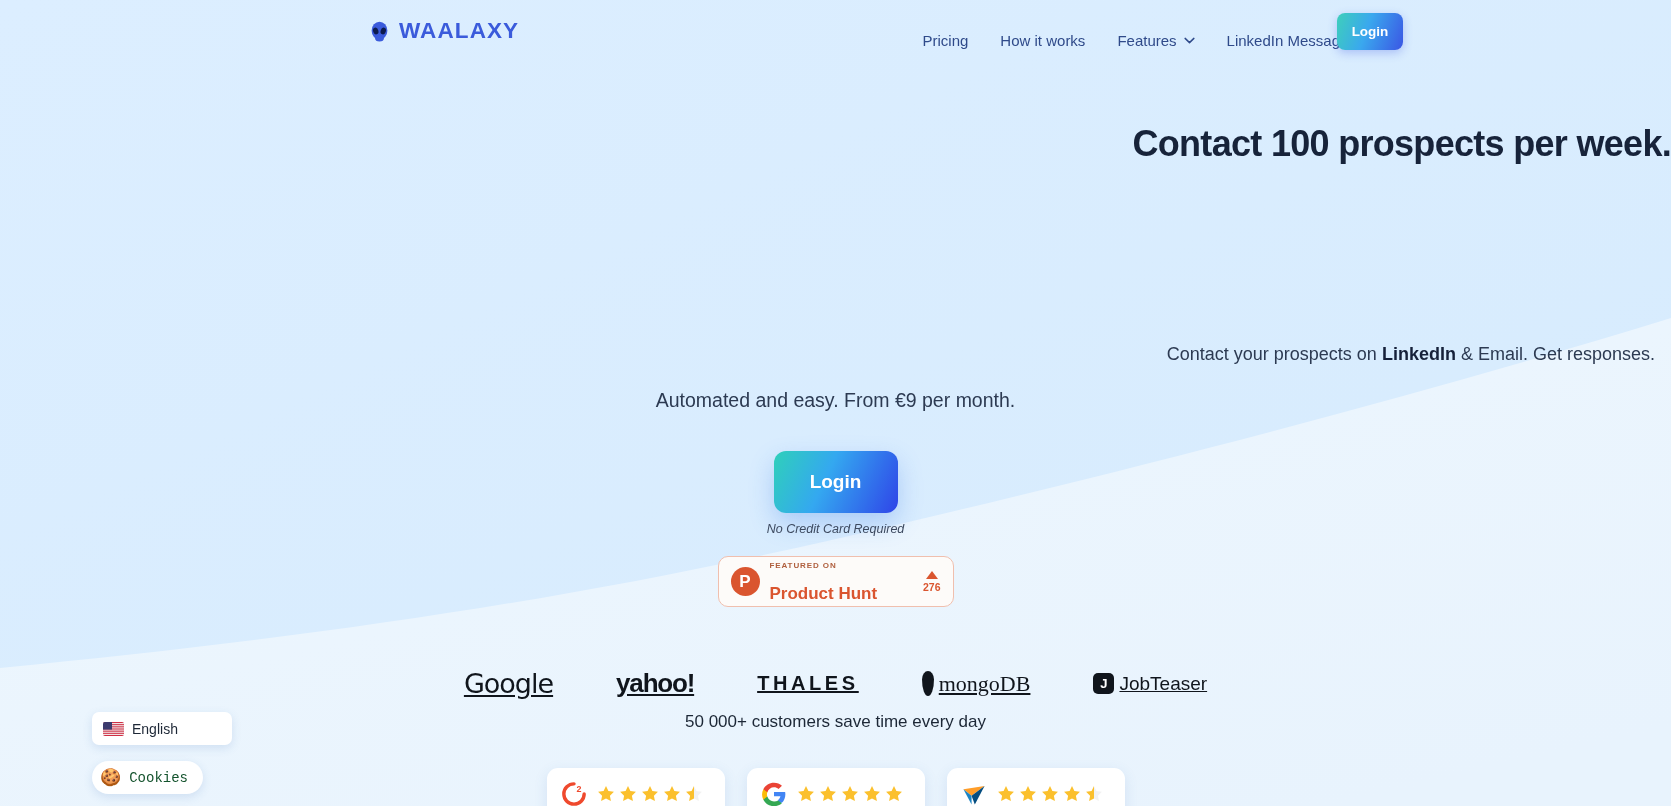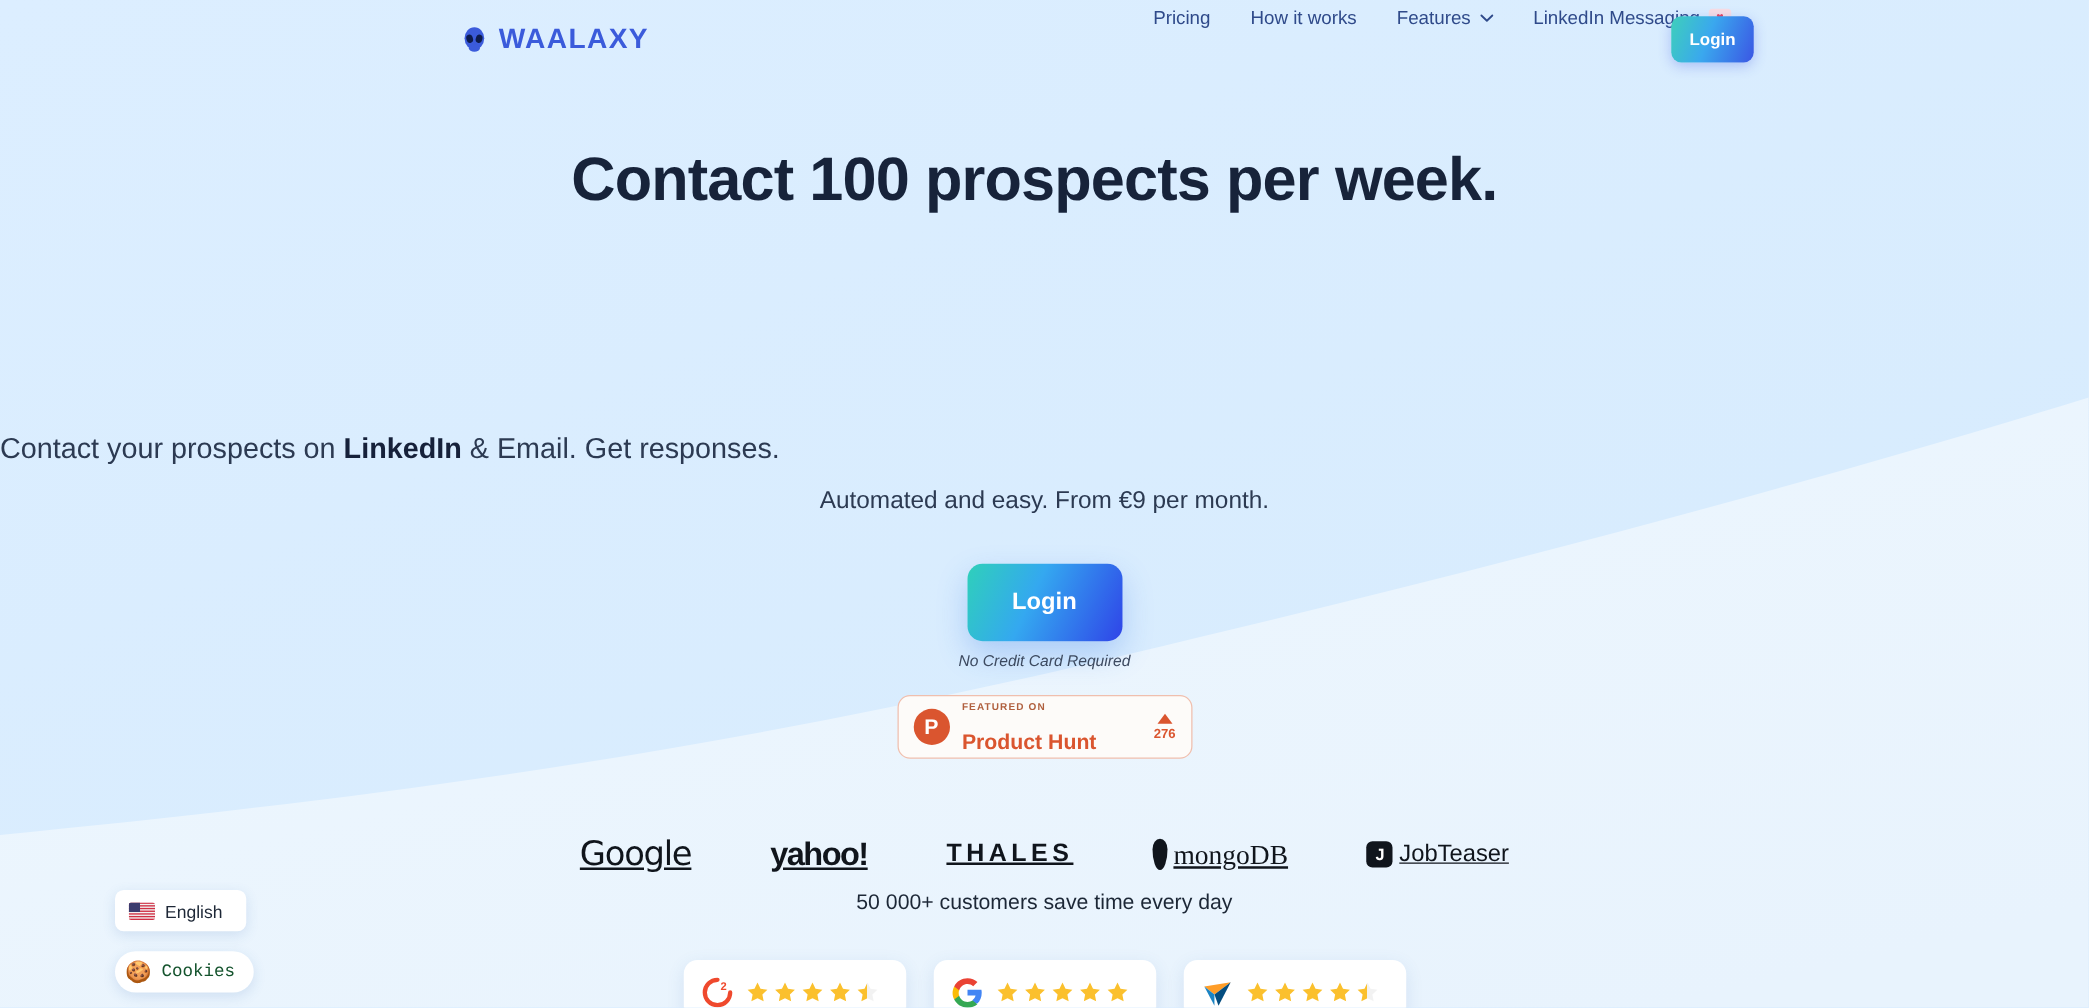--- a/index.html
+++ b/index.html
@@ -33,21 +33,21 @@
     display:flex; align-items:center; gap:9px;
     cursor:pointer;
   }
   #logo .alien { width:21px; height:21px; display:block; }
   #logo .wordmark {
     font-size:22.5px; font-weight:700; letter-spacing:1.1px;
     color:#3b5bdb;
   }
 
   #nav {
-    position:absolute; right:286px; top:6px;
+    position:absolute; right:286px; top:32px;
     display:flex; align-items:center; gap:32px;
   }
   #nav .nav-item {
     font-size:15px; color:#2f4a8a; cursor:pointer;
     display:flex; align-items:center; gap:7px; white-space:nowrap;
   }
   #nav .chev { display:inline-block; width:11px; height:7px; }
   .heart-badge {
     display:inline-flex; align-items:center; justify-content:center;
     width:18px; height:16px; border-radius:3px; background:#f9dde3;
@@ -61,30 +61,30 @@
     color:#fff; font-size:13.5px; font-weight:700;
     display:flex; align-items:center; justify-content:center;
     cursor:pointer; border:none;
     box-shadow:0 3px 10px rgba(59,86,228,.30);
   }
 
   
   #hero { position:absolute; top:0; left:0; width:1671px; }
 
   #headline {
-    position:absolute; top:110px; left:0; right:16px;
-    text-align:center;
-    font-size:49px; line-height:68px; font-weight:700;
+    position:absolute; top:110px; left:0; right:0;
+    text-align:right;
+    font-size:36px; line-height:68px; font-weight:700;
     color:#17233a; letter-spacing:-0.7px;
   }
   #headline .accent { color:#44b4ec; }
 
   #sub1 {
-    position:absolute; top:342px; left:0; right:16px; text-align:left;
-    font-size:23px; color:#2c3a52; line-height:1.4;
+    position:absolute; top:342px; left:0; right:16px; text-align:right;
+    font-size:18px; color:#2c3a52; line-height:1.4;
   }
   #sub1 b { font-weight:700; color:#16213a; }
   #sub2 {
     position:absolute; top:387px; left:0; right:0; text-align:center;
     font-size:19.5px; color:#2c3a52; line-height:1.4;
   }
 
   #cta-btn {
     position:absolute; top:451px; left:50%; transform:translateX(-50%);
     width:124px; height:62px; border-radius:12px; border:none;
@@ -154,21 +154,21 @@
     box-shadow:0 4px 14px rgba(60,110,180,.13);
     cursor:pointer;
   }
   .review-logo { width:26px; height:26px; flex:0 0 auto; }
   .stars { display:flex; gap:2px; align-items:center; }
   .stars svg { width:20px; height:20px; display:block; }
 
   
   #lang-widget {
     position:absolute; left:92px; top:712px;
-    width:105px; height:33px; background:#fff; border-radius:7px;
+    width:140px; height:33px; background:#fff; border-radius:7px;
     display:flex; align-items:center; gap:8px; padding:0 11px;
     box-shadow:0 3px 10px rgba(60,110,180,.16); cursor:pointer;
   }
   #lang-widget .flag { width:21px; height:14px; flex:0 0 auto; border-radius:2px; }
   #lang-widget .label { font-size:14px; color:#1d2736; }
 
   #cookies-widget {
     position:absolute; left:92px; top:761px;
     height:33px; background:#fff; border-radius:17px;
     display:inline-flex; align-items:center; gap:8px; padding:0 15px 0 8px;

